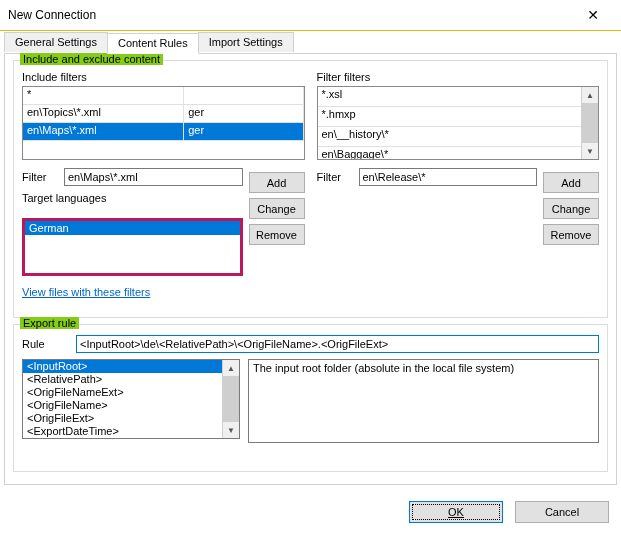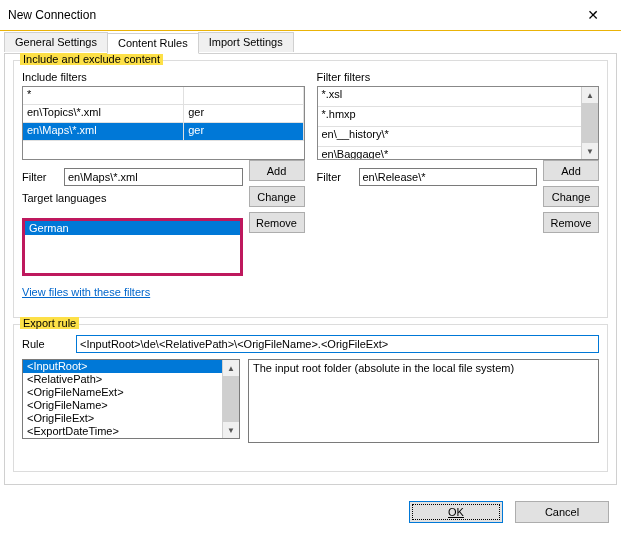--- a/index.html
+++ b/index.html
@@ -5,42 +5,42 @@
 html,body{margin:0;padding:0;font-family:"Segoe UI",Tahoma,sans-serif;font-size:11px;color:#000;background:#fff}
 .window{width:621px;height:533px;background:#fff;position:relative;box-sizing:border-box}
 .titlebar{height:30px;display:flex;align-items:center;padding:0 8px;border-bottom:1px solid #eab308}
 .titlebar .title{flex:1;font-size:12px}
 .titlebar .close{width:40px;text-align:center;font-size:14px;color:#000;cursor:default}
 .tabs{display:flex;padding-left:4px;height:22px;align-items:center}
 .tab{padding:3px 10px 4px;border:1px solid #d0d0d0;border-bottom:none;background:#f0f0f0;position:relative;margin-right:-1px;cursor:default;font-size:11px}
 .tab.active{background:#fff;border-bottom:1px solid #fff;top:1px;z-index:2}
 .tabpage{border:1px solid #d0d0d0;margin:0 4px;padding:6px 8px 8px;box-sizing:border-box;width:613px;height:432px}
 .groupbox{border:1px solid #dcdcdc;padding:8px;position:relative}
-.grouptitle{position:absolute;top:-8px;left:6px;background:#fde047;padding:0 3px;font-size:11px}
+.grouptitle{position:absolute;top:-8px;left:6px;background:#84cc16;padding:0 3px;font-size:11px}
 .cols{display:flex;gap:12px}
 .col{flex:1;display:flex;flex-direction:column}
 .subtitle{margin:2px 0 3px}
 .grid{border:1px solid #888;height:72px;overflow:hidden;position:relative;background:#fff}
 .grid .row{display:flex;height:17px;border-bottom:1px solid #e0e0e0}
 .grid .cell{border-right:1px solid #e0e0e0;padding:1px 4px;overflow:hidden;white-space:nowrap}
 .grid .row.selected{background:#0078d7;color:#fff}
 .grid .colA{width:58%}
 .grid .colB{width:42%}
 .exgrid{border:1px solid #888;height:72px;background:#fff;position:relative;overflow:hidden}
 .exgrid .erow{height:17px;border-bottom:1px solid #e0e0e0;padding:1px 4px;white-space:nowrap}
 .sbwrap{position:absolute;right:0;top:0;bottom:0;width:16px;background:#f0f0f0;border-left:1px solid #d0d0d0;display:flex;flex-direction:column}
 .sbbtn{height:16px;display:flex;align-items:center;justify-content:center;font-size:8px;color:#555;background:#f0f0f0}
 .sbtrack{flex:1;background:#cfcfcf}
 .filterrow{display:flex;align-items:center;margin-top:8px;gap:6px}
 .filterrow .lbl{width:36px}
 .txt{border:1px solid #7a7a7a;height:18px;padding:1px 3px;font:inherit;box-sizing:border-box}
 .txt.blue{border:1px solid #0078d7}
 .btn{width:56px;height:21px;background:#e1e1e1;border:1px solid #adadad;font:inherit;cursor:default;padding:0}
 .btn.def{border:1px solid #0078d7;outline:1px dotted #000;outline-offset:-4px}
-.btncol{display:flex;flex-direction:column;gap:5px;margin-top:0}
+.btncol{display:flex;flex-direction:column;gap:5px;margin-top:12px}
 .listbox{border:3px solid #be185d;height:52px;background:#fff;margin-top:14px;overflow:hidden}
 .listbox .item{padding:1px 4px}
 .listbox .item.selected{background:#0078d7;color:#fff}
 a.link{color:#0066cc;text-decoration:underline;cursor:pointer}
 .exportbox{border:1px solid #dcdcdc;padding:8px;margin-top:6px;position:relative}
 .ruleline{display:flex;align-items:center;gap:8px;margin-top:2px}
 .ruleline .lab{width:46px}
 .tokensrow{display:flex;gap:8px;margin-top:6px}
 .tokensrow .lab{width:46px}
 .tokbox{border:1px solid #7a7a7a;width:216px;height:78px;position:relative;overflow:hidden;background:#fff}

